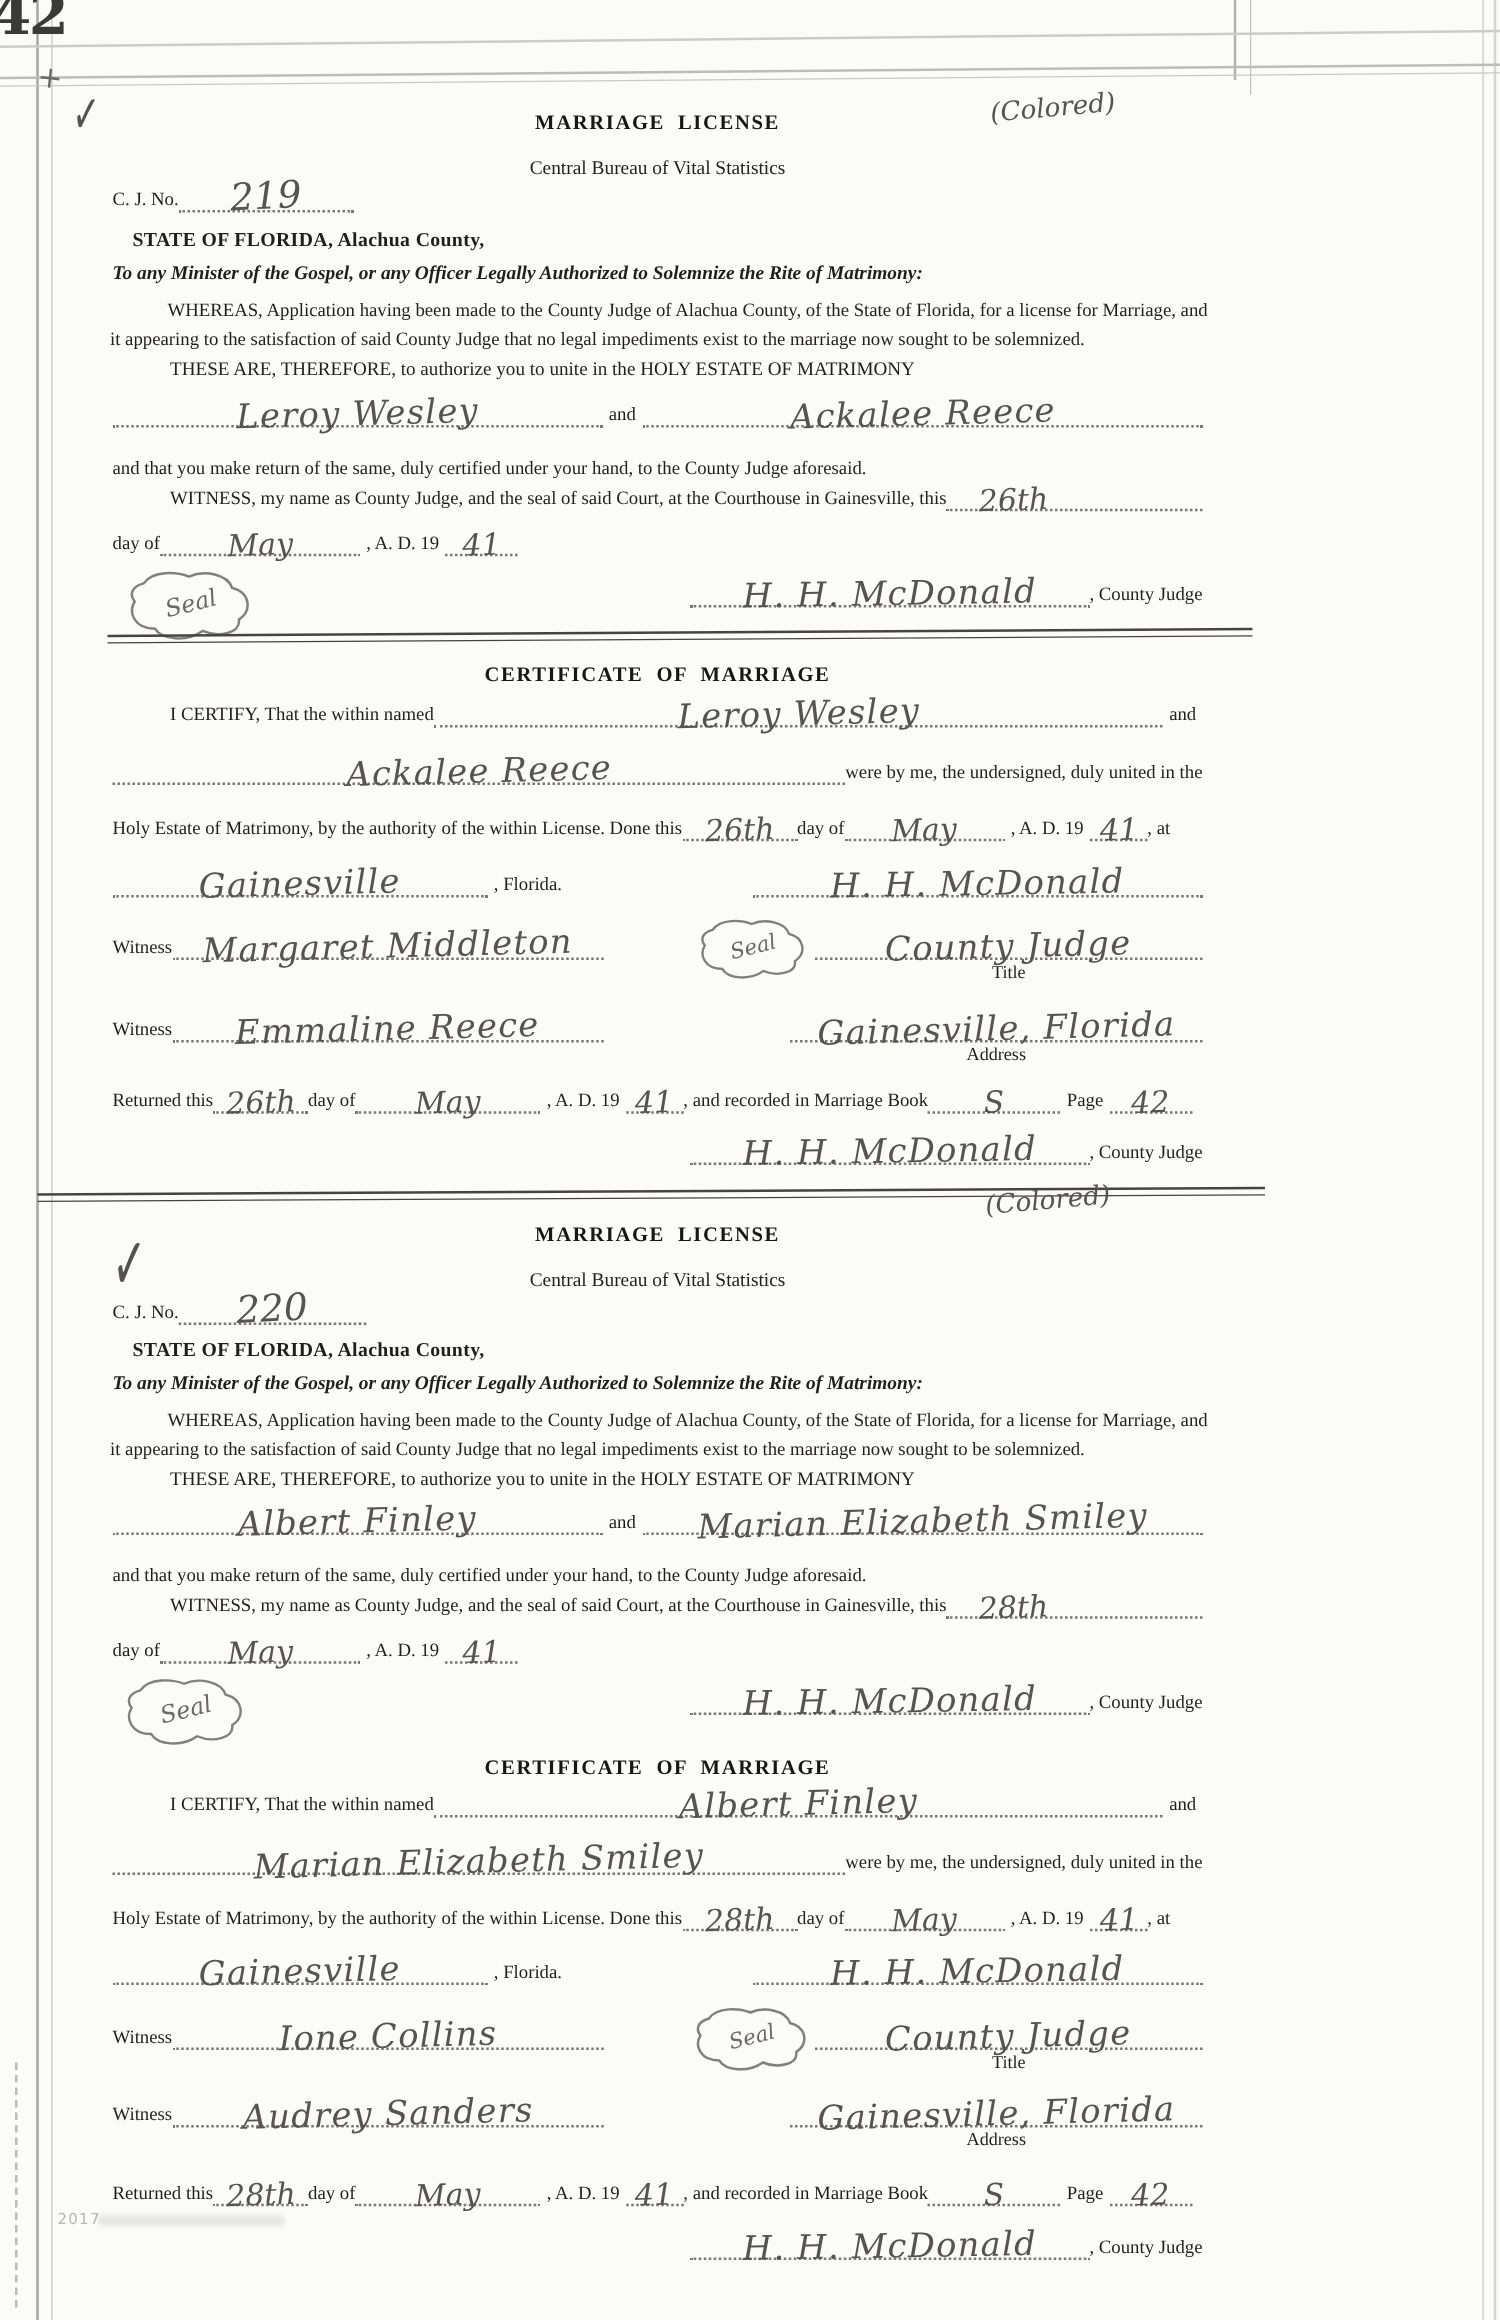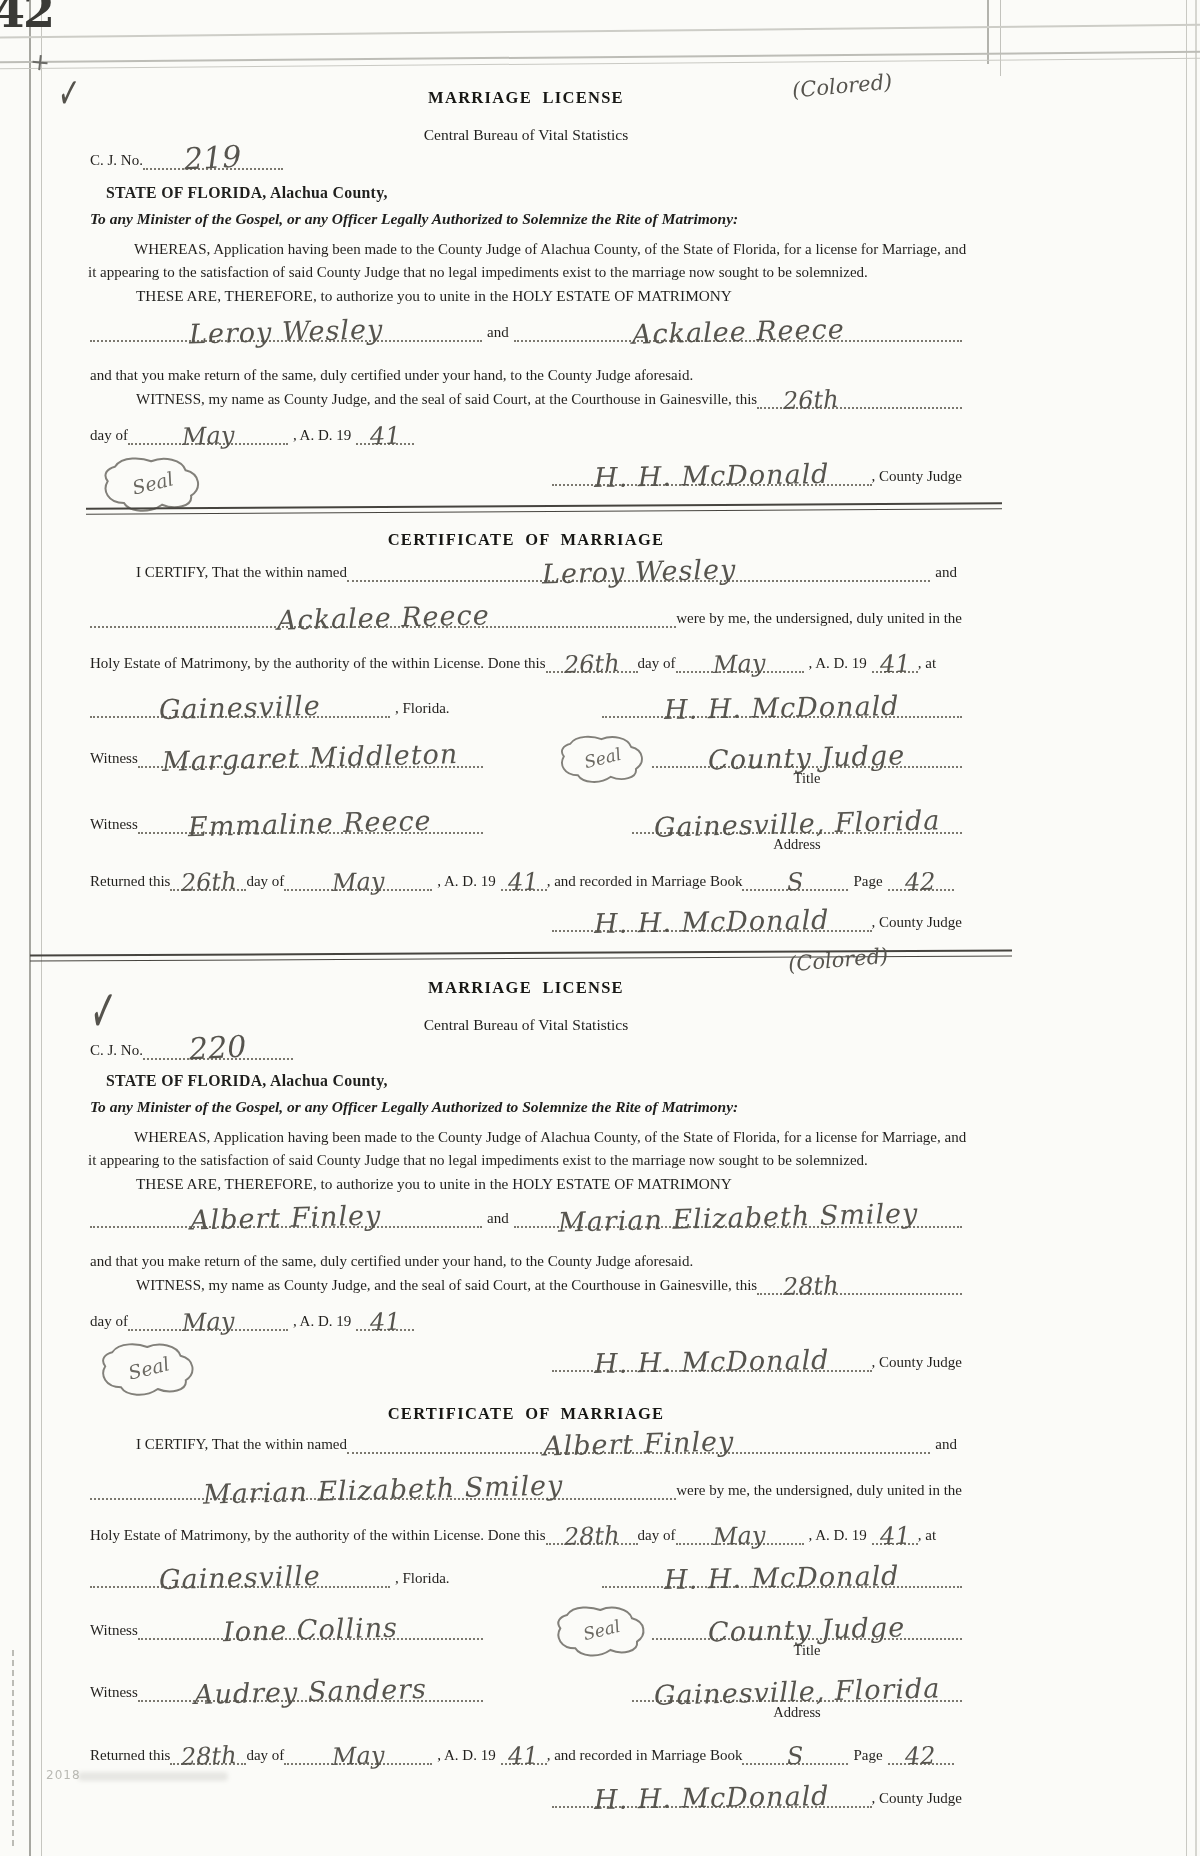--- a/index.html
+++ b/index.html
@@ -416,21 +416,21 @@
   <span class="print">, and recorded in Marriage Book</span>
   <span class="ul" style="width:106px;">
       <span class="hw hw-date">S</span>
     </span>
   <span class="print mx">Page</span>
   <span class="ul" style="width:66px;">
       <span class="hw hw-date">42</span>
     </span>
 </div>
 
-<div class="watermark">2018</div>
+<div class="watermark">2017</div>
 <div class="smudge"></div>
 
 <div class="row" style="top:1782px;">
   <span class="spacer"></span>
   <span class="ul" style="width:320px;">
       <span class="hw hw-sig">H. H. McDonald</span>
     </span>
   <span class="print">, County Judge</span>
 </div>
 

